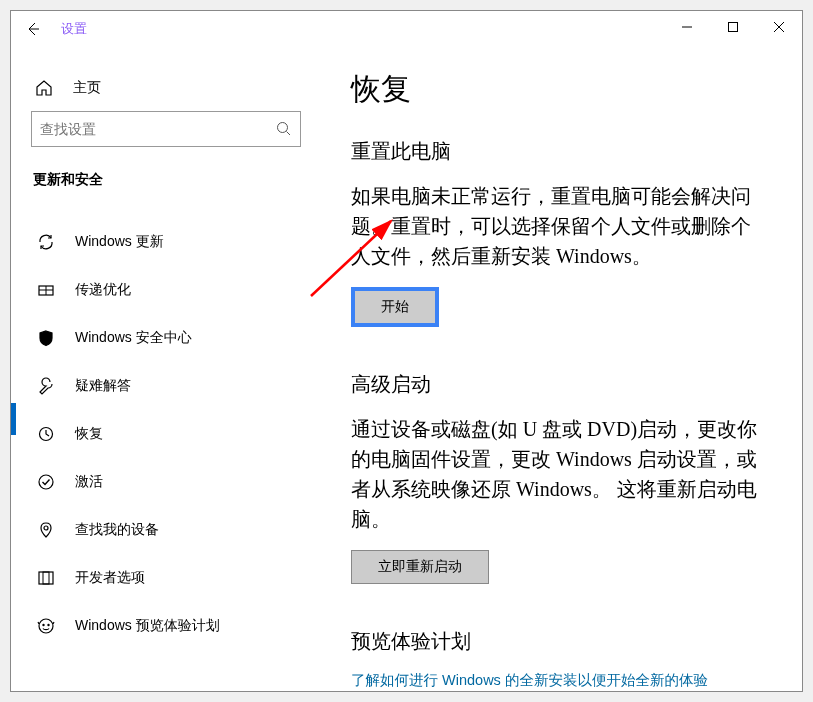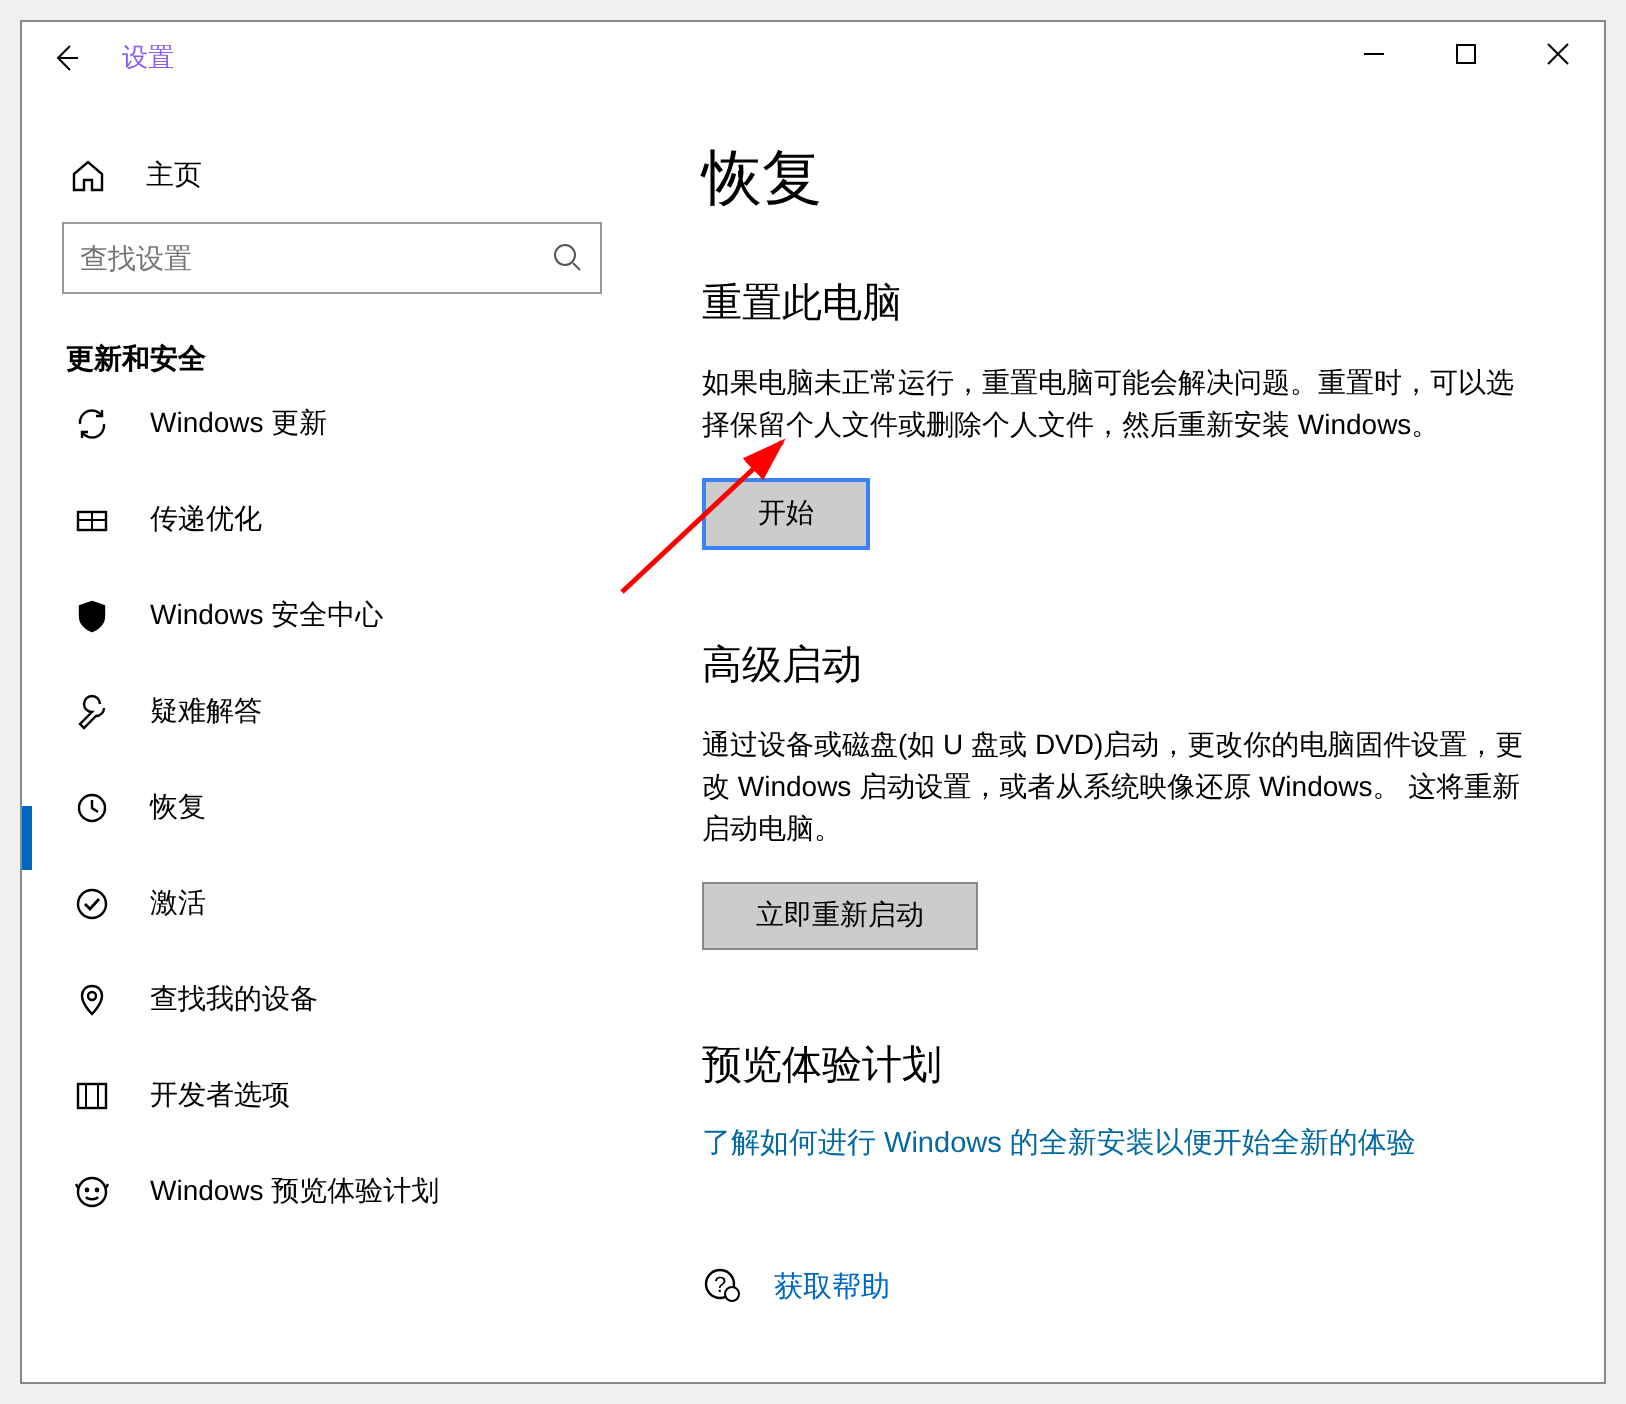--- a/index.html
+++ b/index.html
@@ -95,21 +95,21 @@
     }
     .section-header {
       font-size: 14px;
       font-weight: 600;
       padding: 6px 22px 14px 22px;
     }
     .nav-list { flex: 1; overflow-y: auto; }
     .nav-item {
       height: 48px;
       display: flex;
-      align-items: flex-start;
+      align-items: flex-end;
       padding-left: 24px;
       cursor: pointer;
       position: relative;
     }
     .nav-item.active::before {
       content: "";
       position: absolute;
       left: 0;
       top: 8px;
       bottom: 8px;
@@ -127,36 +127,37 @@
       font-size: 30px;
       font-weight: 400;
       margin-bottom: 28px;
     }
     .section-title {
       font-size: 20px;
       font-weight: 400;
       margin-bottom: 16px;
     }
     .section-desc {
-      font-size: 14px;
+      font-size: 20px;
       line-height: 1.5;
       margin-bottom: 16px;
       color: #000;
+      font-family: Liberation Serif, serif;
     }
     .btn {
       display: inline-block;
       padding: 7px 26px;
       background: #ccc;
       border: 1px solid #888;
       font-size: 14px;
       font-family: inherit;
       cursor: pointer;
     }
     .btn.highlighted {
-      border: 2px solid #3b82f6;
+      border: 4px solid #3b82f6;
     }
     .section-block { margin-bottom: 44px; }
     .link {
       color: #0369a1;
       font-size: 14.5px;
       cursor: pointer;
     }
     .footer-links {
       margin-top: 52px;
     }

